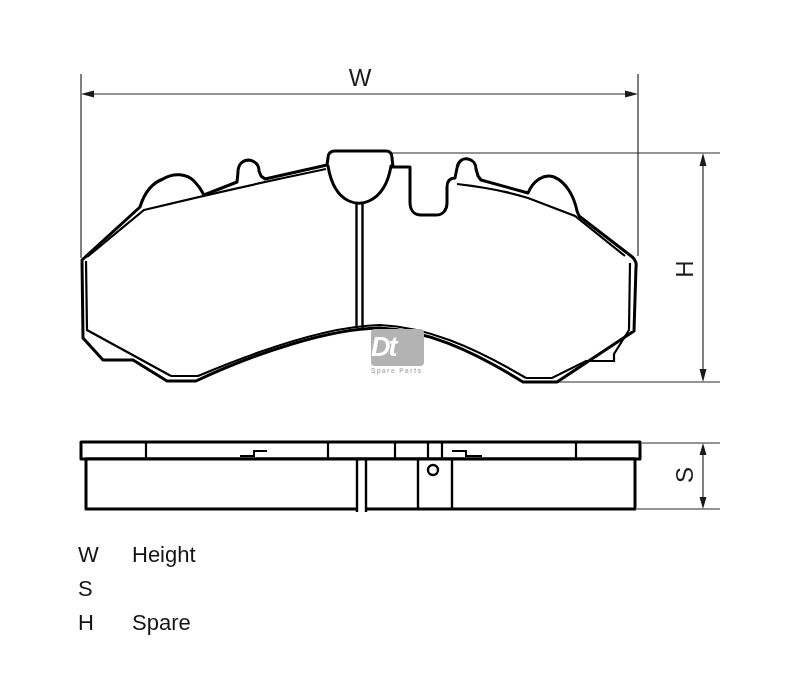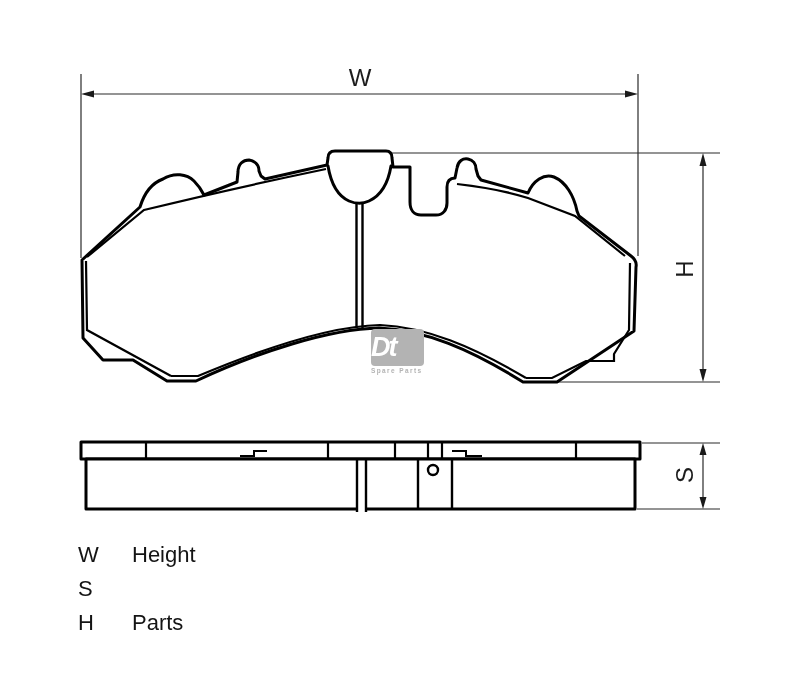--- a/index.html
+++ b/index.html
@@ -181,17 +181,17 @@
   <div class="legend">
     <div class="legend-row">
       <span class="legend-sym">W</span>
       <span class="legend-term">Height</span>
     </div>
     <div class="legend-row">
       <span class="legend-sym">S</span>
     </div>
     <div class="legend-row">
       <span class="legend-sym">H</span>
-      <span class="legend-term">Parts</span>
+      <span class="legend-term">Spare</span>
     </div>
   </div>
 
 </div>
 
 </body></html>

